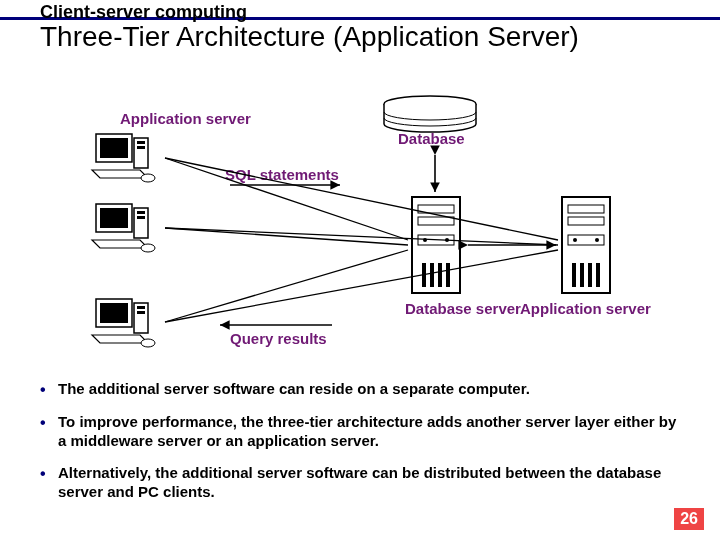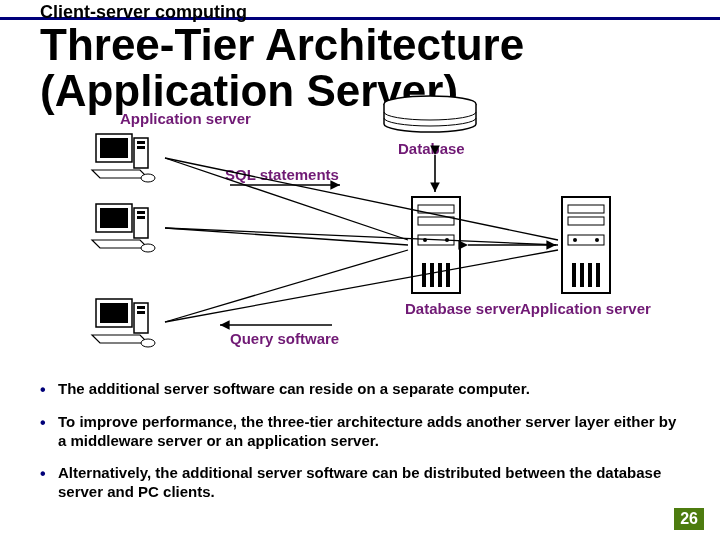--- a/index.html
+++ b/index.html
@@ -21,22 +21,22 @@
   .section-title {
     position: absolute;
     left: 40px; top: 2px;
     font-weight: bold;
     font-size: 18px;
     color: #000;
   }
   .main-title {
     position: absolute;
     left: 40px; top: 22px;
-    font-size: 44px;
-    font-weight: bold;
+    font-size: 28px;
+    font-weight: normal;
     color: #000;
     line-height: 1.05;
     width: 660px;
   }
   .diagram {
     position: absolute;
     left: 40px;
     top: 100px;
     width: 640px;
     height: 270px;
@@ -68,43 +68,43 @@
     content: "•";
     position: absolute;
     left: 0; top: 0;
     color: #000078;
     font-size: 16px;
   }
   .pagenum {
     position: absolute;
     right: 16px;
     bottom: 10px;
-    background: #4d7c0f;
+    background: #ef4444;
     color: #fff;
     font-size: 16px;
     font-weight: bold;
     padding: 2px 6px;
   }
   svg { position: absolute; }
 </style>
 </head>
 <body>
 
 <div class="topbar"></div>
 <div class="section-title">Client-server computing</div>
 <div class="main-title">Three-Tier Architecture (Application Server)</div>
 
 <div class="diagram">
 
   <div class="label" style="left:80px; top:10px;">Application server</div>
-  <div class="label" style="left:358px; top:40px;">Database</div>
+  <div class="label" style="left:358px; top:30px;">Database</div>
   <div class="label" style="left:185px; top:66px;">SQL statements</div>
   <div class="label" style="left:335px; top:200px;margin-left:30px;">Database server</div>
   <div class="label" style="left:480px; top:200px;">Application server</div>
-  <div class="label" style="left:190px; top:230px;">Query software</div>
+  <div class="label" style="left:190px; top:230px;">Query results</div>
 
   <svg style="left:340px; top:-6px;" width="100" height="44" viewBox="0 0 100 44">
     <ellipse cx="50" cy="10" rx="46" ry="8" fill="#fff" stroke="#000" stroke-width="1.5"></ellipse>
     <path d="M4 10 V30 A46 8 0 0 0 96 30 V10" fill="#fff" stroke="#000" stroke-width="1.5"></path>
     <path d="M4 18 A46 8 0 0 0 96 18" fill="none" stroke="#000" stroke-width="1"></path>
     <path d="M4 24 A46 8 0 0 0 96 24" fill="none" stroke="#000" stroke-width="1"></path>
   </svg>
 
   <svg style="left:50px; top:30px;" width="70" height="55" viewBox="0 0 70 55">
     <rect x="6" y="4" width="36" height="28" fill="#fff" stroke="#000" stroke-width="1.5"></rect>

